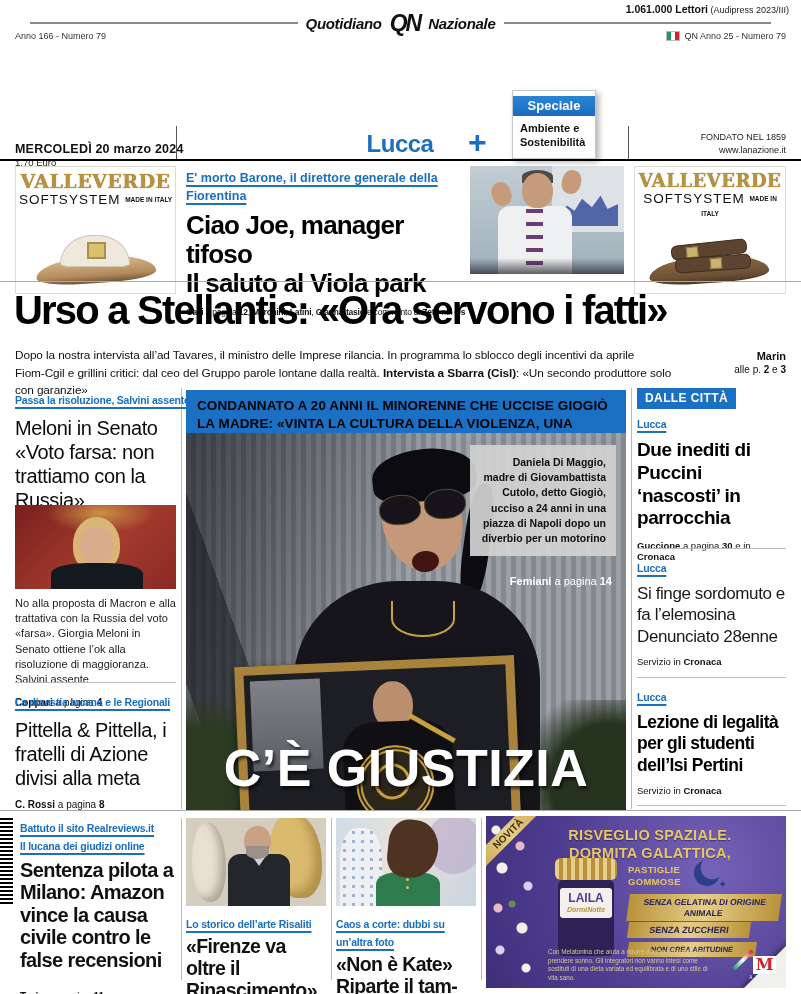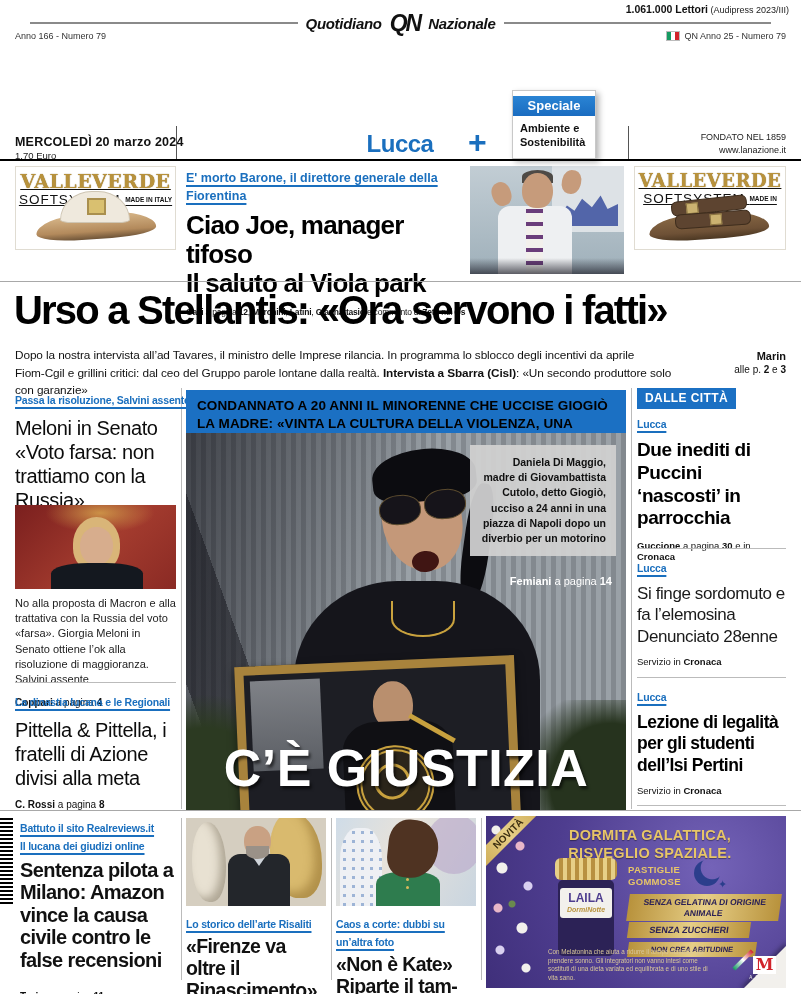--- a/index.html
+++ b/index.html
@@ -20,32 +20,32 @@
   
   .masthead{top:30px;left:0;right:0;text-align:center;font-family:"DejaVu Serif",serif;
             font-weight:bold;font-size:82px;line-height:1.05;color:#1063ad;letter-spacing:1px;}
   .speciale{left:512px;top:90px;width:82px;background:#fff;border:1px solid #c8c8c8;
             box-shadow:3px 3px 6px rgba(0,0,0,.3);z-index:5;}
   .speciale .cap{height:5px;background:#fff;}
   .speciale .bar{background:linear-gradient(180deg,#2a84d4,#1a6cc0);color:#fff;font-weight:bold;
                  font-size:13px;text-align:center;padding:2px 0 3px;}
   .speciale .txt{padding:6px 7px 8px;font-size:11px;font-weight:bold;line-height:1.25;color:#111;}
   
-  .dl-date{top:135px;left:15px;}
+  .dl-date{top:142px;left:15px;}
   .dl-date .d{font-size:12.5px;font-weight:bold;letter-spacing:.2px;}
   .dl-date .p{font-size:9.5px;color:#222;margin-top:1px;}
   .vline{width:1px;background:#555;}
   .dl-v1{left:176px;top:126px;height:33px;}
   .dl-v2{left:628px;top:126px;height:33px;}
   .edition{left:340px;top:130px;width:120px;text-align:center;font-size:24px;font-weight:bold;color:#1a6fbe;letter-spacing:-0.5px;}
   .edplus{left:468px;top:124px;font-size:32px;font-weight:bold;color:#1a6fbe;}
   .founded{top:131px;right:15px;text-align:right;font-size:9px;color:#222;line-height:1.4;}
   .rule-black{left:0;right:0;top:159px;height:2px;background:#000;}
   
-  .vad{top:166px;height:84px;background:#fff;border:1px solid #e0dcd2;box-sizing:border-box;overflow:hidden;text-decoration:underline;}
+  .vad{top:166px;height:128px;background:#fff;border:1px solid #e0dcd2;box-sizing:border-box;overflow:hidden;}
   .vad-l{left:15px;width:161px;}
   .vad-r{left:634px;width:152px;}
   .vv-brand{font-family:"DejaVu Serif",serif;font-weight:bold;font-size:19px;letter-spacing:.5px;
             color:#b8923c;text-shadow:0 0 1px #7a5c1e;text-align:center;margin-top:3px;}
   .vv-sub{font-size:13.5px;letter-spacing:1px;color:#111;text-align:center;font-weight:normal;}
   .vv-sub b{font-size:6.5px;letter-spacing:0;vertical-align:2px;}
   .sandal{position:absolute;bottom:10px;left:20px;width:120px;height:52px;}
   .sole{position:absolute;bottom:0;left:0;width:120px;height:26px;border-radius:50% 50% 45% 45%/80% 80% 40% 40%;
         background:linear-gradient(180deg,#d9b98c,#b38a5c 70%,#6e5438);transform:rotate(-4deg);}
   .strap-cream{position:absolute;bottom:16px;left:24px;width:68px;height:30px;background:#efe9dd;
@@ -423,22 +423,22 @@
     </div>
     <div style="margin-top:8px;"><span class="kick">Caos a corte: dubbi su un’altra foto</span></div>
     <div class="hl">«Non è Kate» Riparte il tam-tam</div>
 
   </div>
 
   <div class="abs laila">
     <div class="lf"></div>
     <div class="novita">NOVITÀ</div>
     <div class="laila-h">
+      <div>RISVEGLIO SPAZIALE.</div>
       <div>DORMITA GALATTICA,</div>
-      <div>RISVEGLIO SPAZIALE.</div>
     </div>
     <div class="jar">
       <div class="jar-cap"></div>
       <div class="jar-body"></div>
       <div class="jar-lab"><span>LAILA</span><span class="jar-sub">DormiNotte</span></div>
     </div>
     <div class="past">
       <div>PASTIGLIE</div>
       <div>GOMMOSE</div>
     </div>

